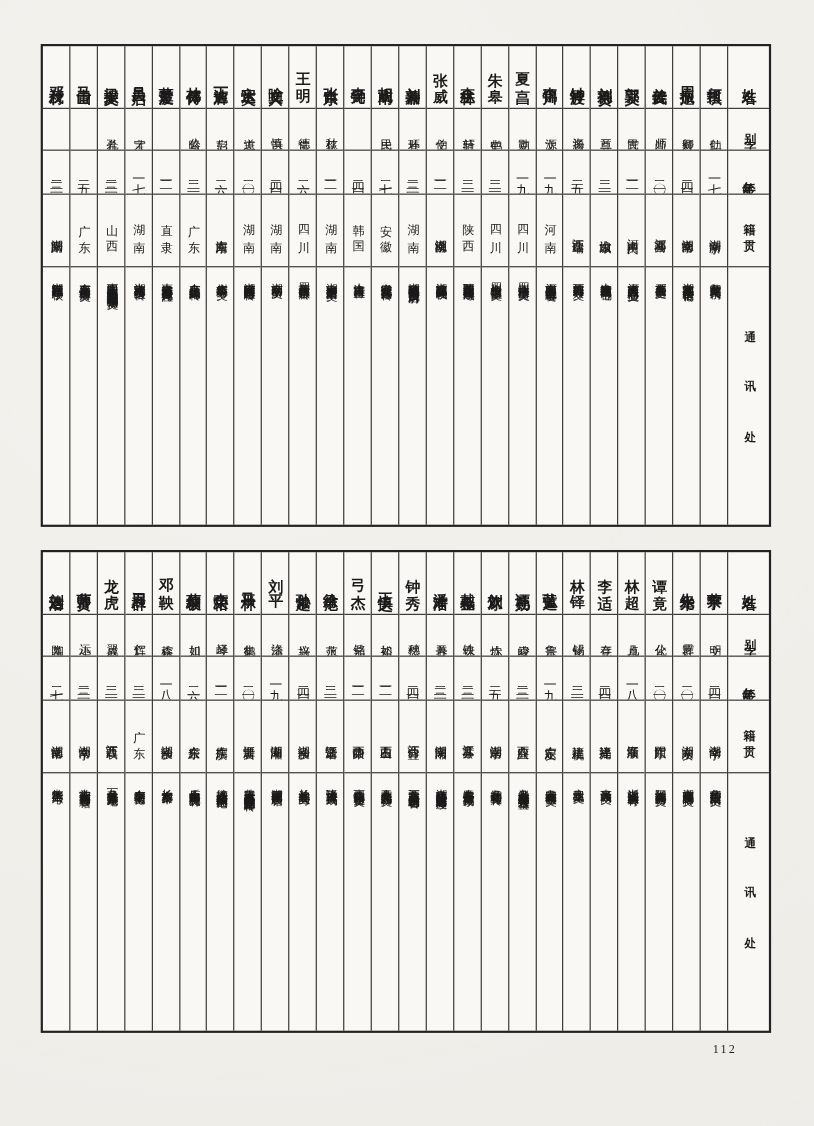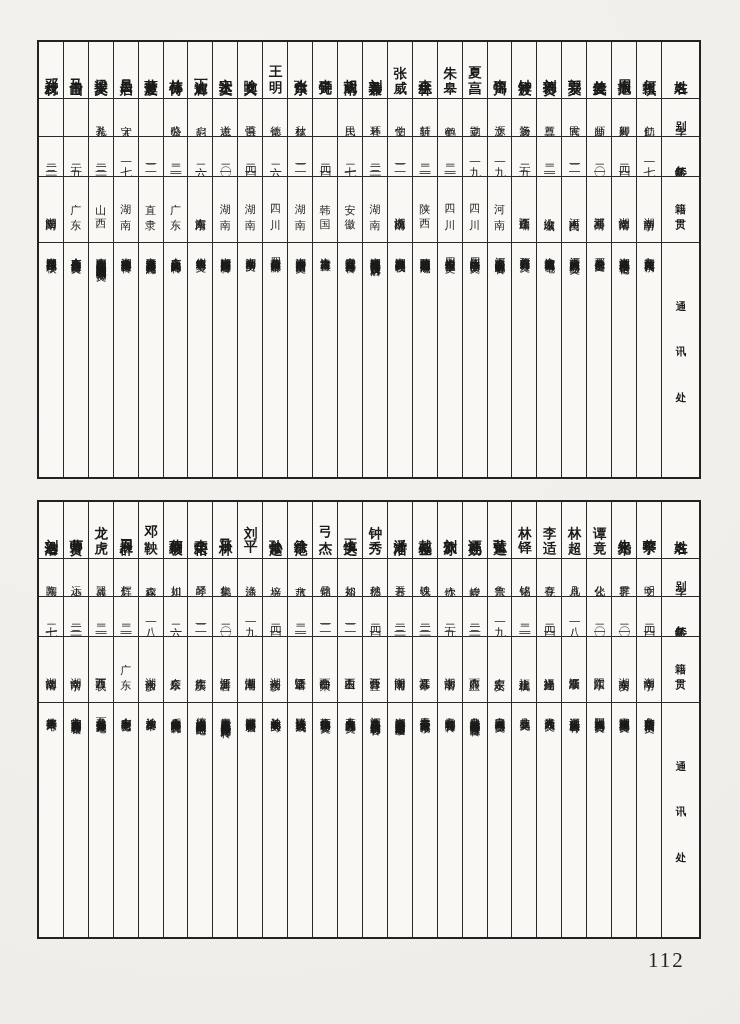--- a/index.html
+++ b/index.html
@@ -71,21 +71,21 @@
   .header-cell .vtext{font-weight:700;}
   .hdr-name{font-size:13px;letter-spacing:10px;}
   .hdr-alias{font-size:12px;letter-spacing:6px;}
   .hdr-age{font-size:12px;letter-spacing:6px;}
   .hdr-origin{font-size:12px;letter-spacing:16px;}
   .hdr-address{font-size:13px;letter-spacing:46px;}
   .header-cell.address-cell{align-items:center;padding-top:0;}
   .page-number{
     position:absolute;
     top:948px;left:648px;
-    font-size:21px;
+    font-size:11px;
     letter-spacing:2px;
     color:#222;
   }
 </style>
 </head>
 <body>
 
 <div class="sheet">
   <div class="dir-table" id="table-top">
       <div class="col header-col">

